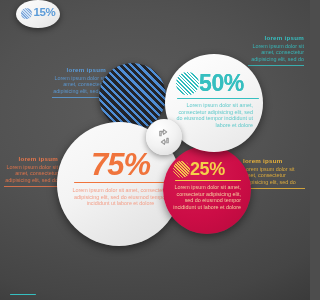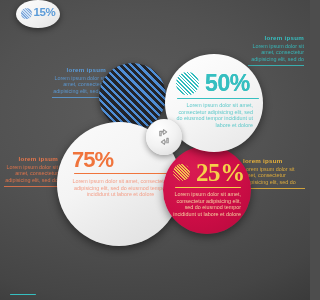--- a/index.html
+++ b/index.html
@@ -72,56 +72,56 @@
 
   
   #circle-50{
     left:165px;top:54px;width:98px;height:98px;
     background:linear-gradient(150deg,#ffffff 0%,#f7f7f7 45%,#e6e6e6 100%);
     box-shadow:0 3px 9px rgba(0,0,0,.45);
   }
   #circle-50 .content{
     position:absolute;left:11px;top:18px;right:9px;
   }
-  .row-top{display:flex;align-items:center;gap:6px;}
+  .row-top{display:flex;align-items:center;}
   #dot-50{
     width:23px;height:23px;
     background:repeating-linear-gradient(45deg,
       #2fbcbd 0 1.3px,#ffffff 1.3px 2.6px);
   }
   #pct-50{font-size:23px;color:#36bfc0;
     -webkit-text-stroke:0;text-shadow:0 0 0 #36bfc0;}
   #ul-50{width:82px;background:#36bfc0;margin:3px 0 3px 1px;}
   .body-txt{font-size:5.4px;line-height:6.6px;margin:0;}
   #body-50{color:#5ec9ca;text-align:right;padding-right:1px;}
 
   
   #circle-75{
     left:57px;top:122px;width:124px;height:124px;
     background:linear-gradient(150deg,#fbfbfb 0%,#f4f4f4 42%,#dedede 100%);
     box-shadow:0 3px 10px rgba(0,0,0,.5);
   }
   #circle-75 .content{position:absolute;left:15px;top:27px;right:12px;}
-  #pct-75{font-size:22px;color:#f0743c;letter-spacing:-1px;}
+  #pct-75{font-size:31px;color:#f0743c;letter-spacing:-1px;text-align:center;font-style:italic;}
   #ul-75{width:93px;background:#f0743c;margin:2px auto 4px auto;}
   #body-75{color:#f4a08a;text-align:center;}
 
   
   #circle-25{
     left:163px;top:146px;width:88px;height:88px;
     background:radial-gradient(circle at 35% 28%, #d81b52 0%, #cc0d46 55%, #b60a3c 100%);
     box-shadow:0 3px 9px rgba(0,0,0,.45);
   }
   #circle-25 .content{position:absolute;left:10px;top:14px;right:8px;}
   #dot-25{
     width:17px;height:17px;
     background:repeating-linear-gradient(45deg,
       #f2c94c 0 1.1px,rgba(214,20,80,.9) 1.1px 2.2px);
   }
-  #pct-25{font-size:25px;color:#f5d04a;font-family:Liberation Serif, serif;}
+  #pct-25{font-size:18px;color:#f5d04a;}
   #ul-25{width:66px;background:#f5d04a;margin:2px 0 3px 2px;}
   #body-25{color:#f6cf9e;text-align:right;padding-right:2px;}
 
   
   #recycle-btn{
     left:146px;top:119px;width:36px;height:36px;
     background:radial-gradient(circle at 35% 28%,#ffffff 0%,#f2f2f2 50%,#d9d9d9 100%);
     box-shadow:0 2px 6px rgba(0,0,0,.4);
     display:flex;align-items:center;justify-content:center;
     z-index:9;

